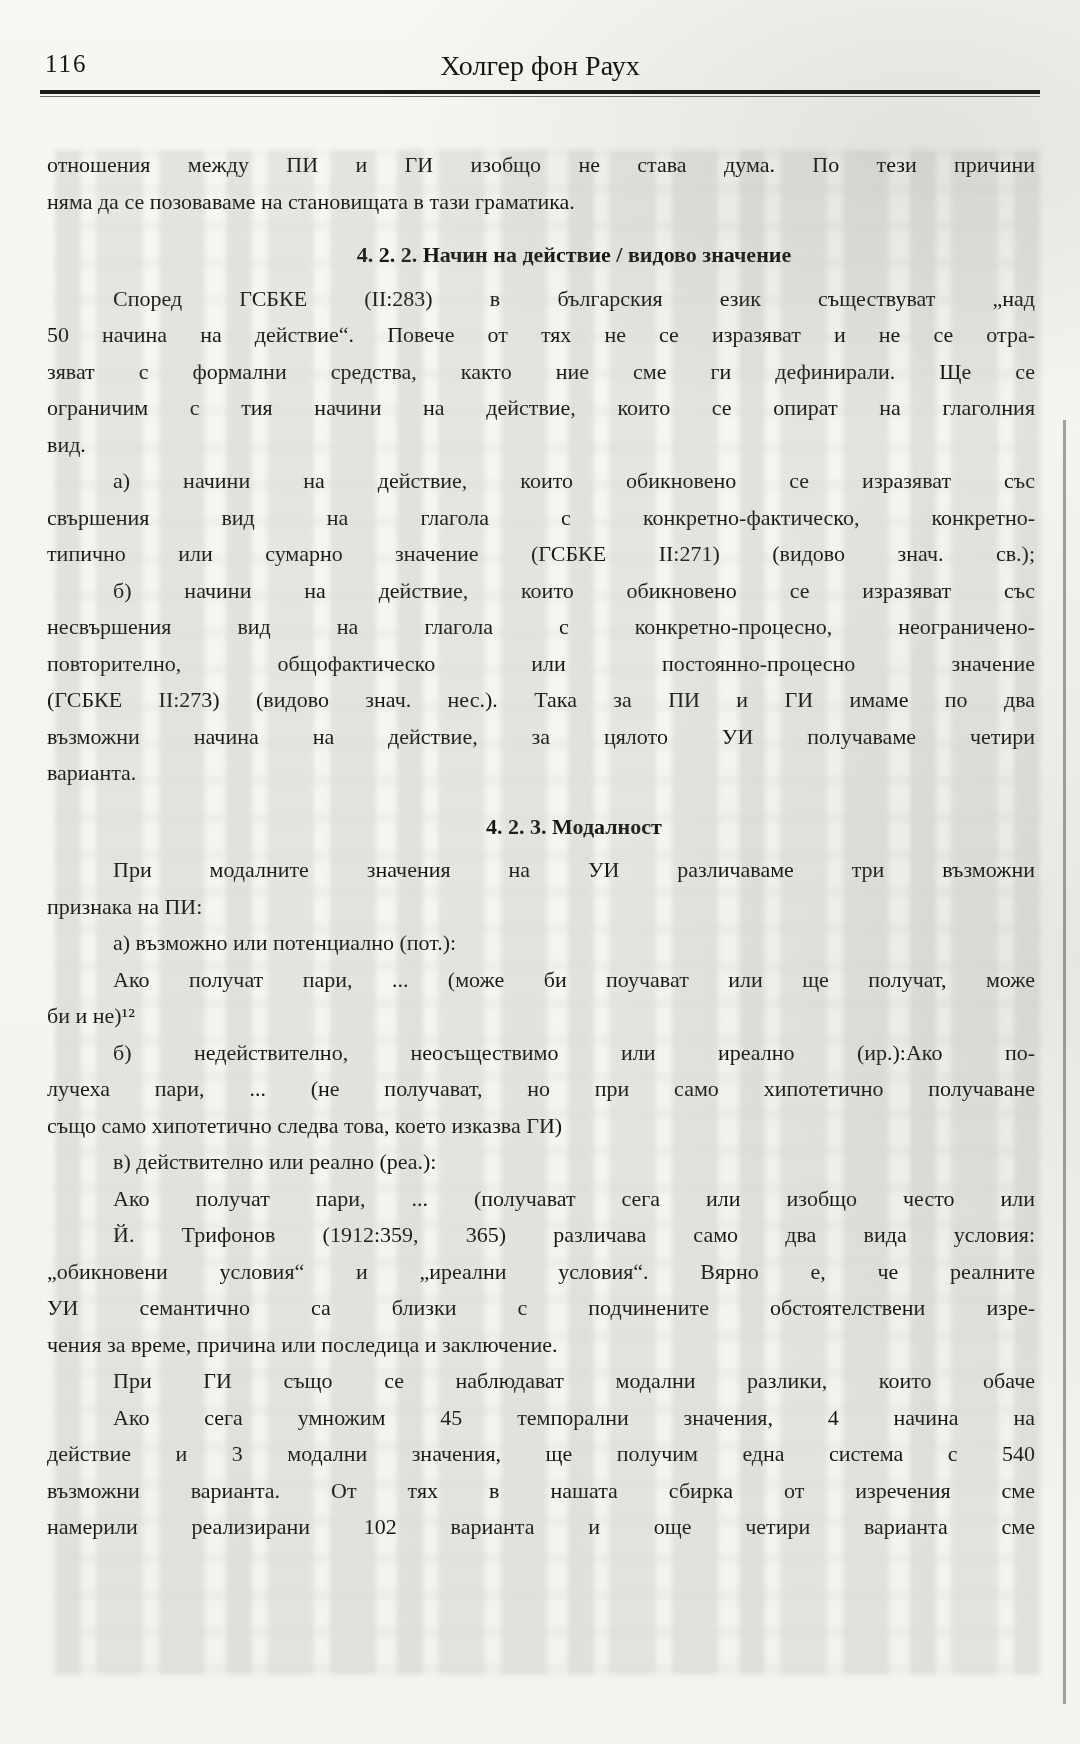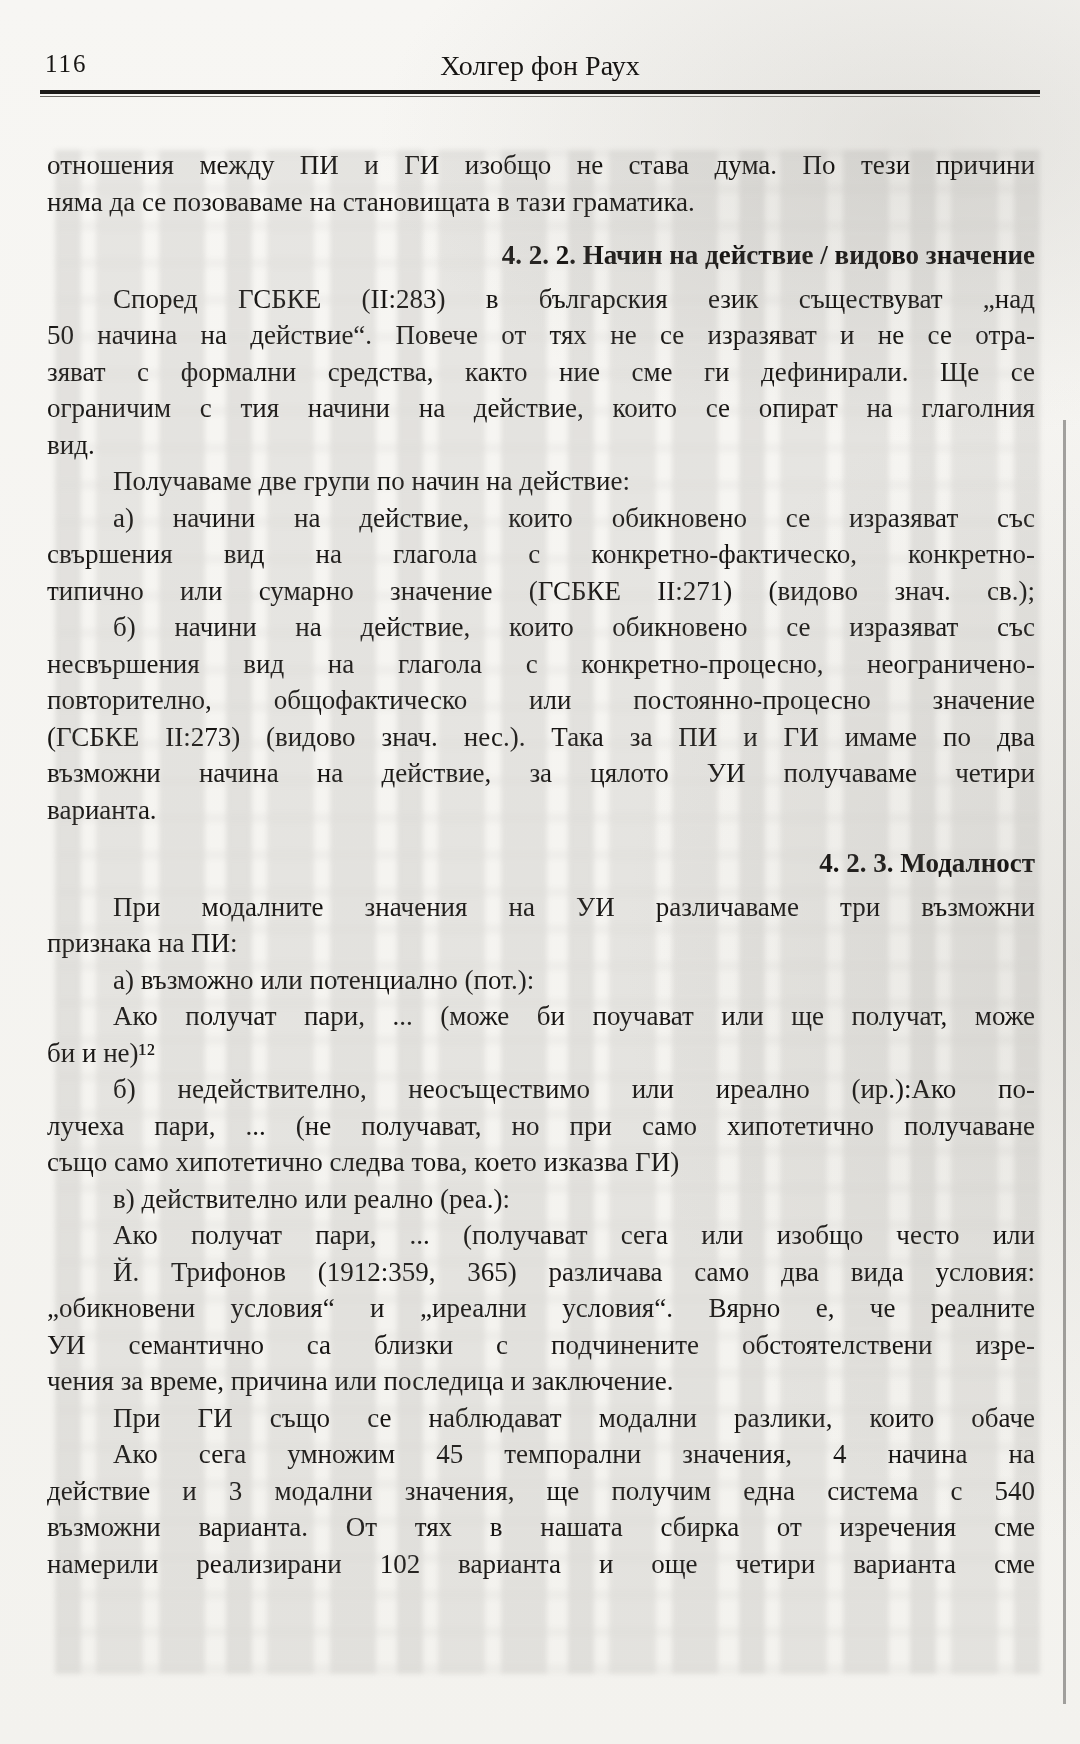--- a/index.html
+++ b/index.html
@@ -39,38 +39,38 @@
   .page-number{font-size:25px;letter-spacing:2px;}
   .running-title{
     position:absolute;left:0;right:0;text-align:center;
     font-size:28px;
   }
   .rule-wrap{margin:12px 40px 0 40px;}
   .rule-thick{height:4px;background:#1c1a18;}
   .rule-thin{height:1px;background:#6d6a66;margin-top:2px;}
   .body-text{
     margin:50px 45px 0 47px;
-    font-size:27px;
+    font-size:22px;
     line-height:36.5px;
   }
   .line{
     text-align:justify;
     text-align-last:justify;
     white-space:nowrap;
   }
   .line.last{
     text-align:left;
     text-align-last:left;
   }
   .line.indent{padding-left:66px;}
   .heading{
     font-weight:bold;
     padding-left:66px;
     margin:17px 0 7px 0;
-    text-align:right;
+    text-align:center;
   }
 </style>
 </head>
 <body>
 
 <div class="page">
   <div class="bleed"></div>
   <div class="scan-edge"></div>
 
   <div class="header">
@@ -85,21 +85,20 @@
 
   <div class="body-text">
       <div class="line">отношения между ПИ и ГИ изобщо не става дума. По тези причини</div>
       <div class="line last">няма да се позоваваме на становищата в тази граматика.</div>
       <div class="heading">4. 2. 2. Начин на действие / видово значение</div>
       <div class="line indent">Според ГСБКЕ (II:283) в българския език съществуват „над</div>
       <div class="line">50 начина на действие“. Повече от тях не се изразяват и не се отра-</div>
       <div class="line">зяват с формални средства, както ние сме ги дефинирали. Ще се</div>
       <div class="line">ограничим с тия начини на действие, които се опират на глаголния</div>
       <div class="line last">вид.</div>
-      <div class="line last indent">Получаваме две групи по начин на действие:</div>
       <div class="line indent">а) начини на действие, които обикновено се изразяват със</div>
       <div class="line">свършения вид на глагола с конкретно-фактическо, конкретно-</div>
       <div class="line">типично или сумарно значение (ГСБКЕ II:271) (видово знач. св.);</div>
       <div class="line indent">б) начини на действие, които обикновено се изразяват със</div>
       <div class="line">несвършения вид на глагола с конкретно-процесно, неограничено-</div>
       <div class="line">повторително, общофактическо или постоянно-процесно значение</div>
       <div class="line">(ГСБКЕ II:273) (видово знач. нес.). Така за ПИ и ГИ имаме по два</div>
       <div class="line">възможни начина на действие, за цялото УИ получаваме четири</div>
       <div class="line last">варианта.</div>
       <div class="heading">4. 2. 3. Модалност</div>

